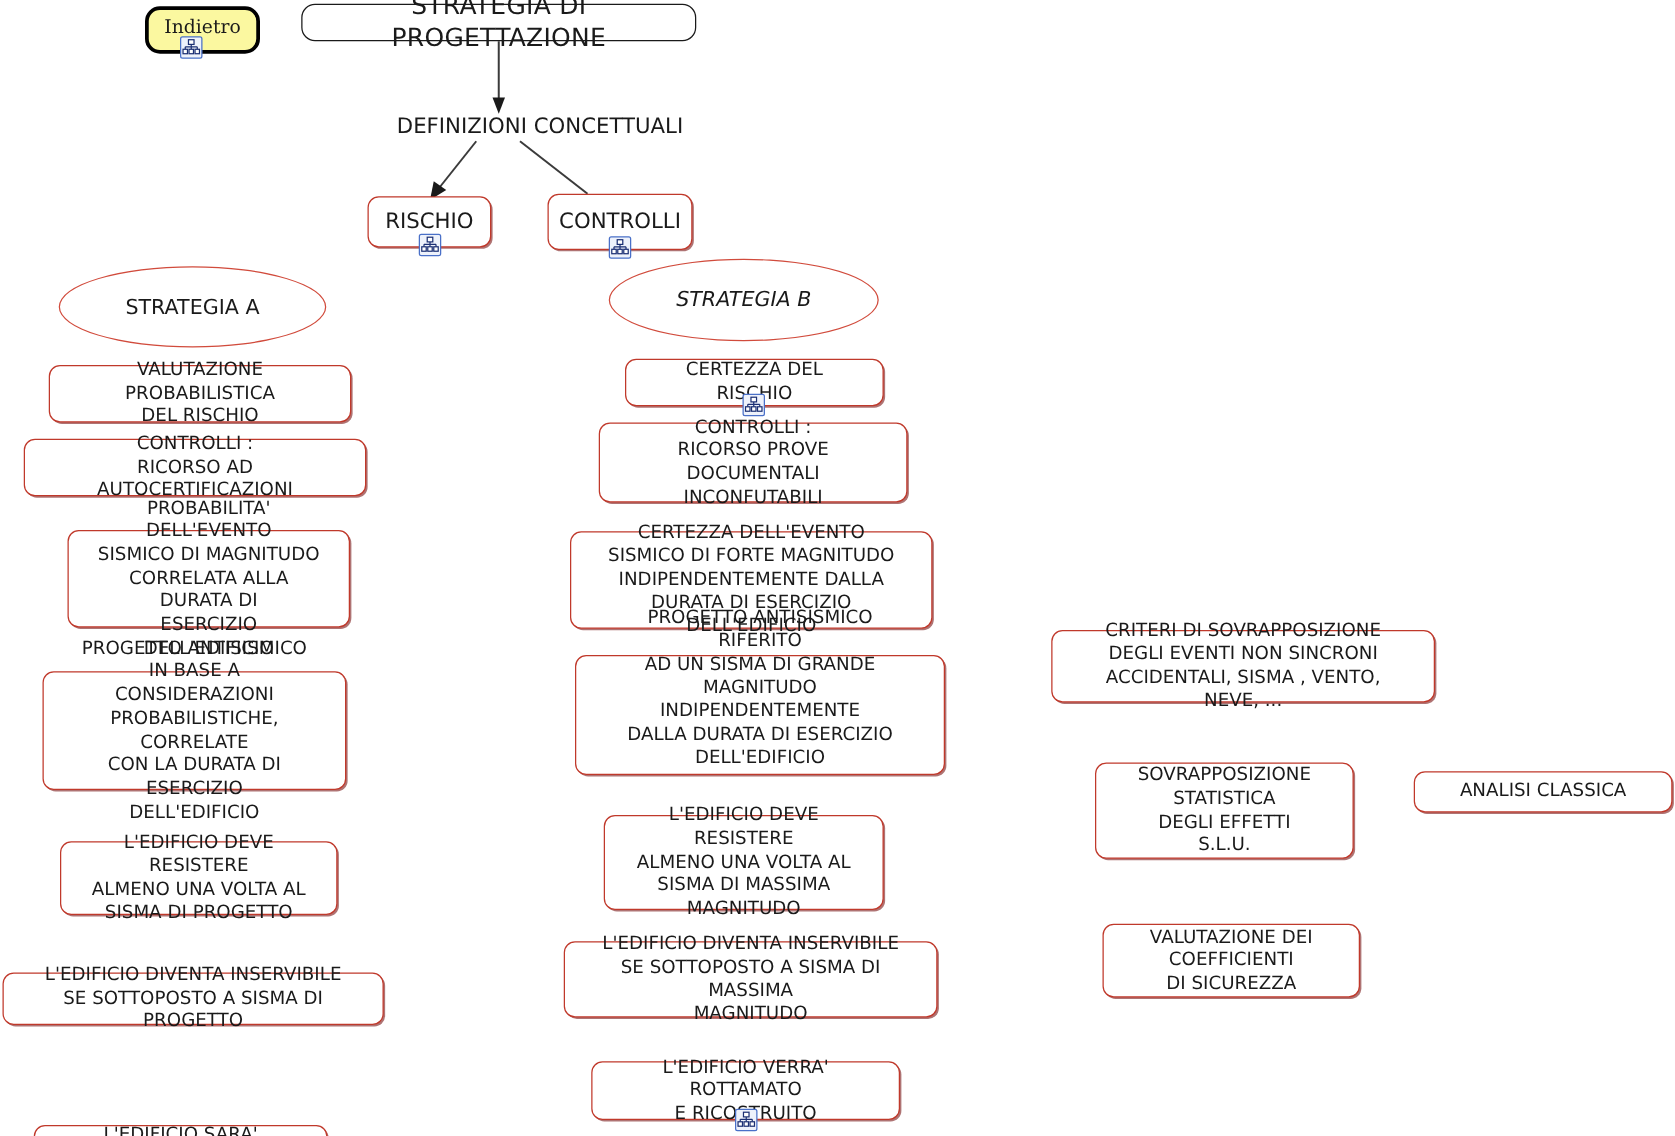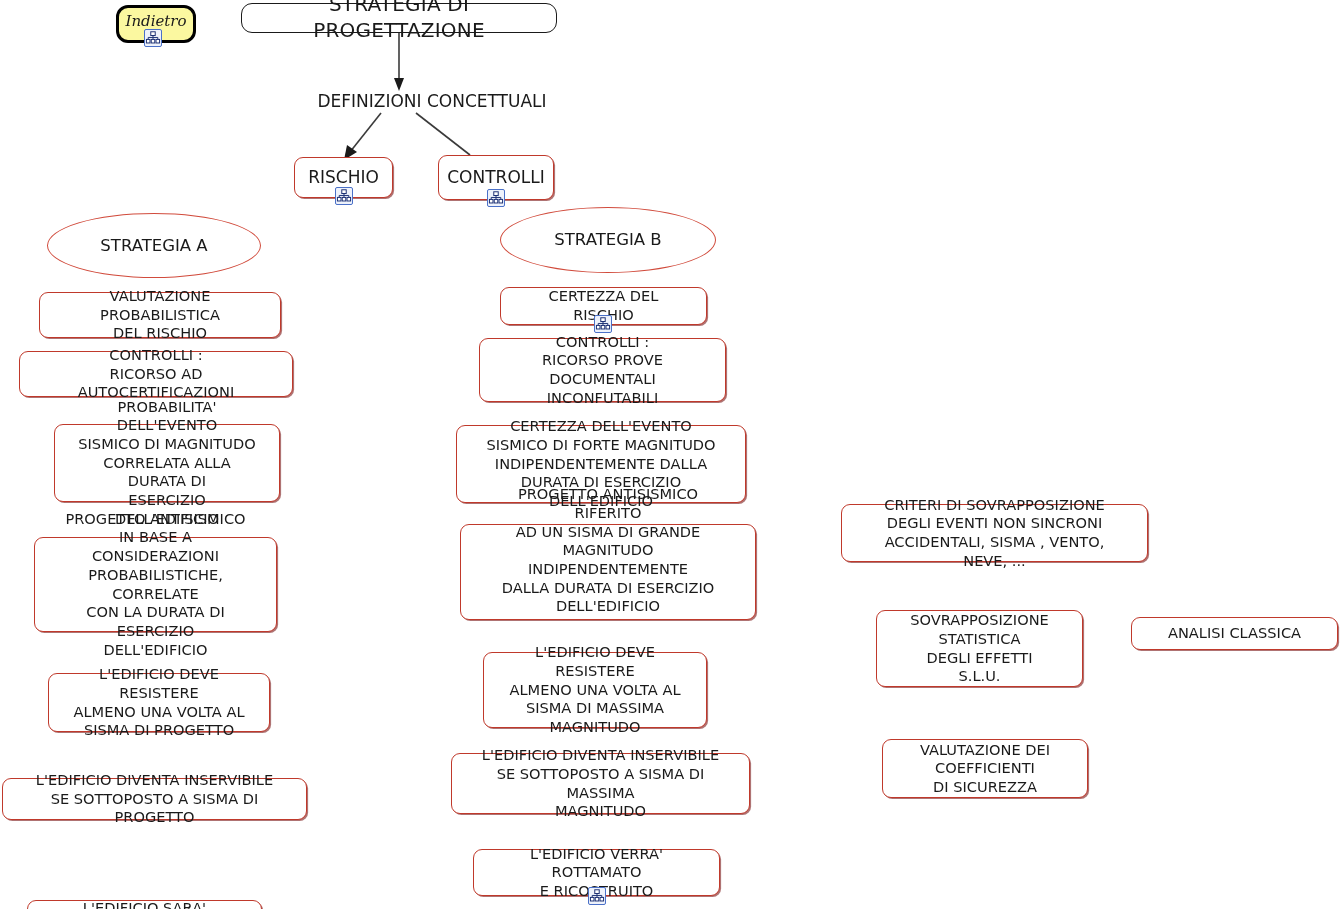--- a/index.html
+++ b/index.html
@@ -105,21 +105,21 @@
 
     <line x1="399" y1="33" x2="399" y2="82"></line>
     <polygon points="399,91 394,78 404,78"></polygon>
 
     <line x1="381" y1="113" x2="350" y2="152"></line>
     <polygon points="344,160 347,145 357,152"></polygon>
 
     <line x1="416" y1="113" x2="470" y2="155"></line>
   </svg>
 
-  <div class="node ybox" style="left:116px;top:5px;width:80px;height:38px;font-style:italic;">
+  <div class="node ybox" style="left:116px;top:5px;width:92px;height:38px;">
     <span>Indietro</span>
   </div>
   <span class="hicon" style="left:144px;top:29px;">
     <svg viewBox="0 0 18 18">
       <rect x="6.5" y="2" width="5" height="4.2" fill="#ffffff" stroke="#1b2f73" stroke-width="1.1"></rect>
       <path d="M9 6.2 V8.4 M3.6 8.4 H14.4 M3.6 8.4 V10.6 M9 8.4 V10.6 M14.4 8.4 V10.6" stroke="#1b2f73" stroke-width="1.1" fill="none"></path>
       <rect x="1.6" y="10.6" width="4" height="4" fill="#ffffff" stroke="#1b2f73" stroke-width="1.1"></rect>
       <rect x="7" y="10.6" width="4" height="4" fill="#ffffff" stroke="#1b2f73" stroke-width="1.1"></rect>
       <rect x="12.4" y="10.6" width="4" height="4" fill="#ffffff" stroke="#1b2f73" stroke-width="1.1"></rect>
     </svg>
@@ -196,21 +196,21 @@
 
   <div class="node rbox" style="left:2px;top:778px;width:305px;height:42px;">
     <span>L'EDIFICIO DIVENTA INSERVIBILE
 SE SOTTOPOSTO A SISMA DI PROGETTO</span>
   </div>
 
   <div class="node rbox" style="left:27px;top:900px;width:235px;height:36px;">
     <span>L'EDIFICIO SARA' RIPARATO ??</span>
   </div>
 
-  <div class="node ebox" style="left:500px;top:207px;width:216px;height:66px;">
+  <div class="node ebox" style="left:487px;top:207px;width:216px;height:66px;font-style:italic;">
     <span>STRATEGIA B</span>
   </div>
 
   <div class="node rbox" style="left:500px;top:287px;width:207px;height:38px;">
     <span>CERTEZZA DEL RISCHIO</span>
   </div>
   <span class="hicon" style="left:594px;top:315px;">
     <svg viewBox="0 0 18 18">
       <rect x="6.5" y="2" width="5" height="4.2" fill="#ffffff" stroke="#1b2f73" stroke-width="1.1"></rect>
       <path d="M9 6.2 V8.4 M3.6 8.4 H14.4 M3.6 8.4 V10.6 M9 8.4 V10.6 M14.4 8.4 V10.6" stroke="#1b2f73" stroke-width="1.1" fill="none"></path>

